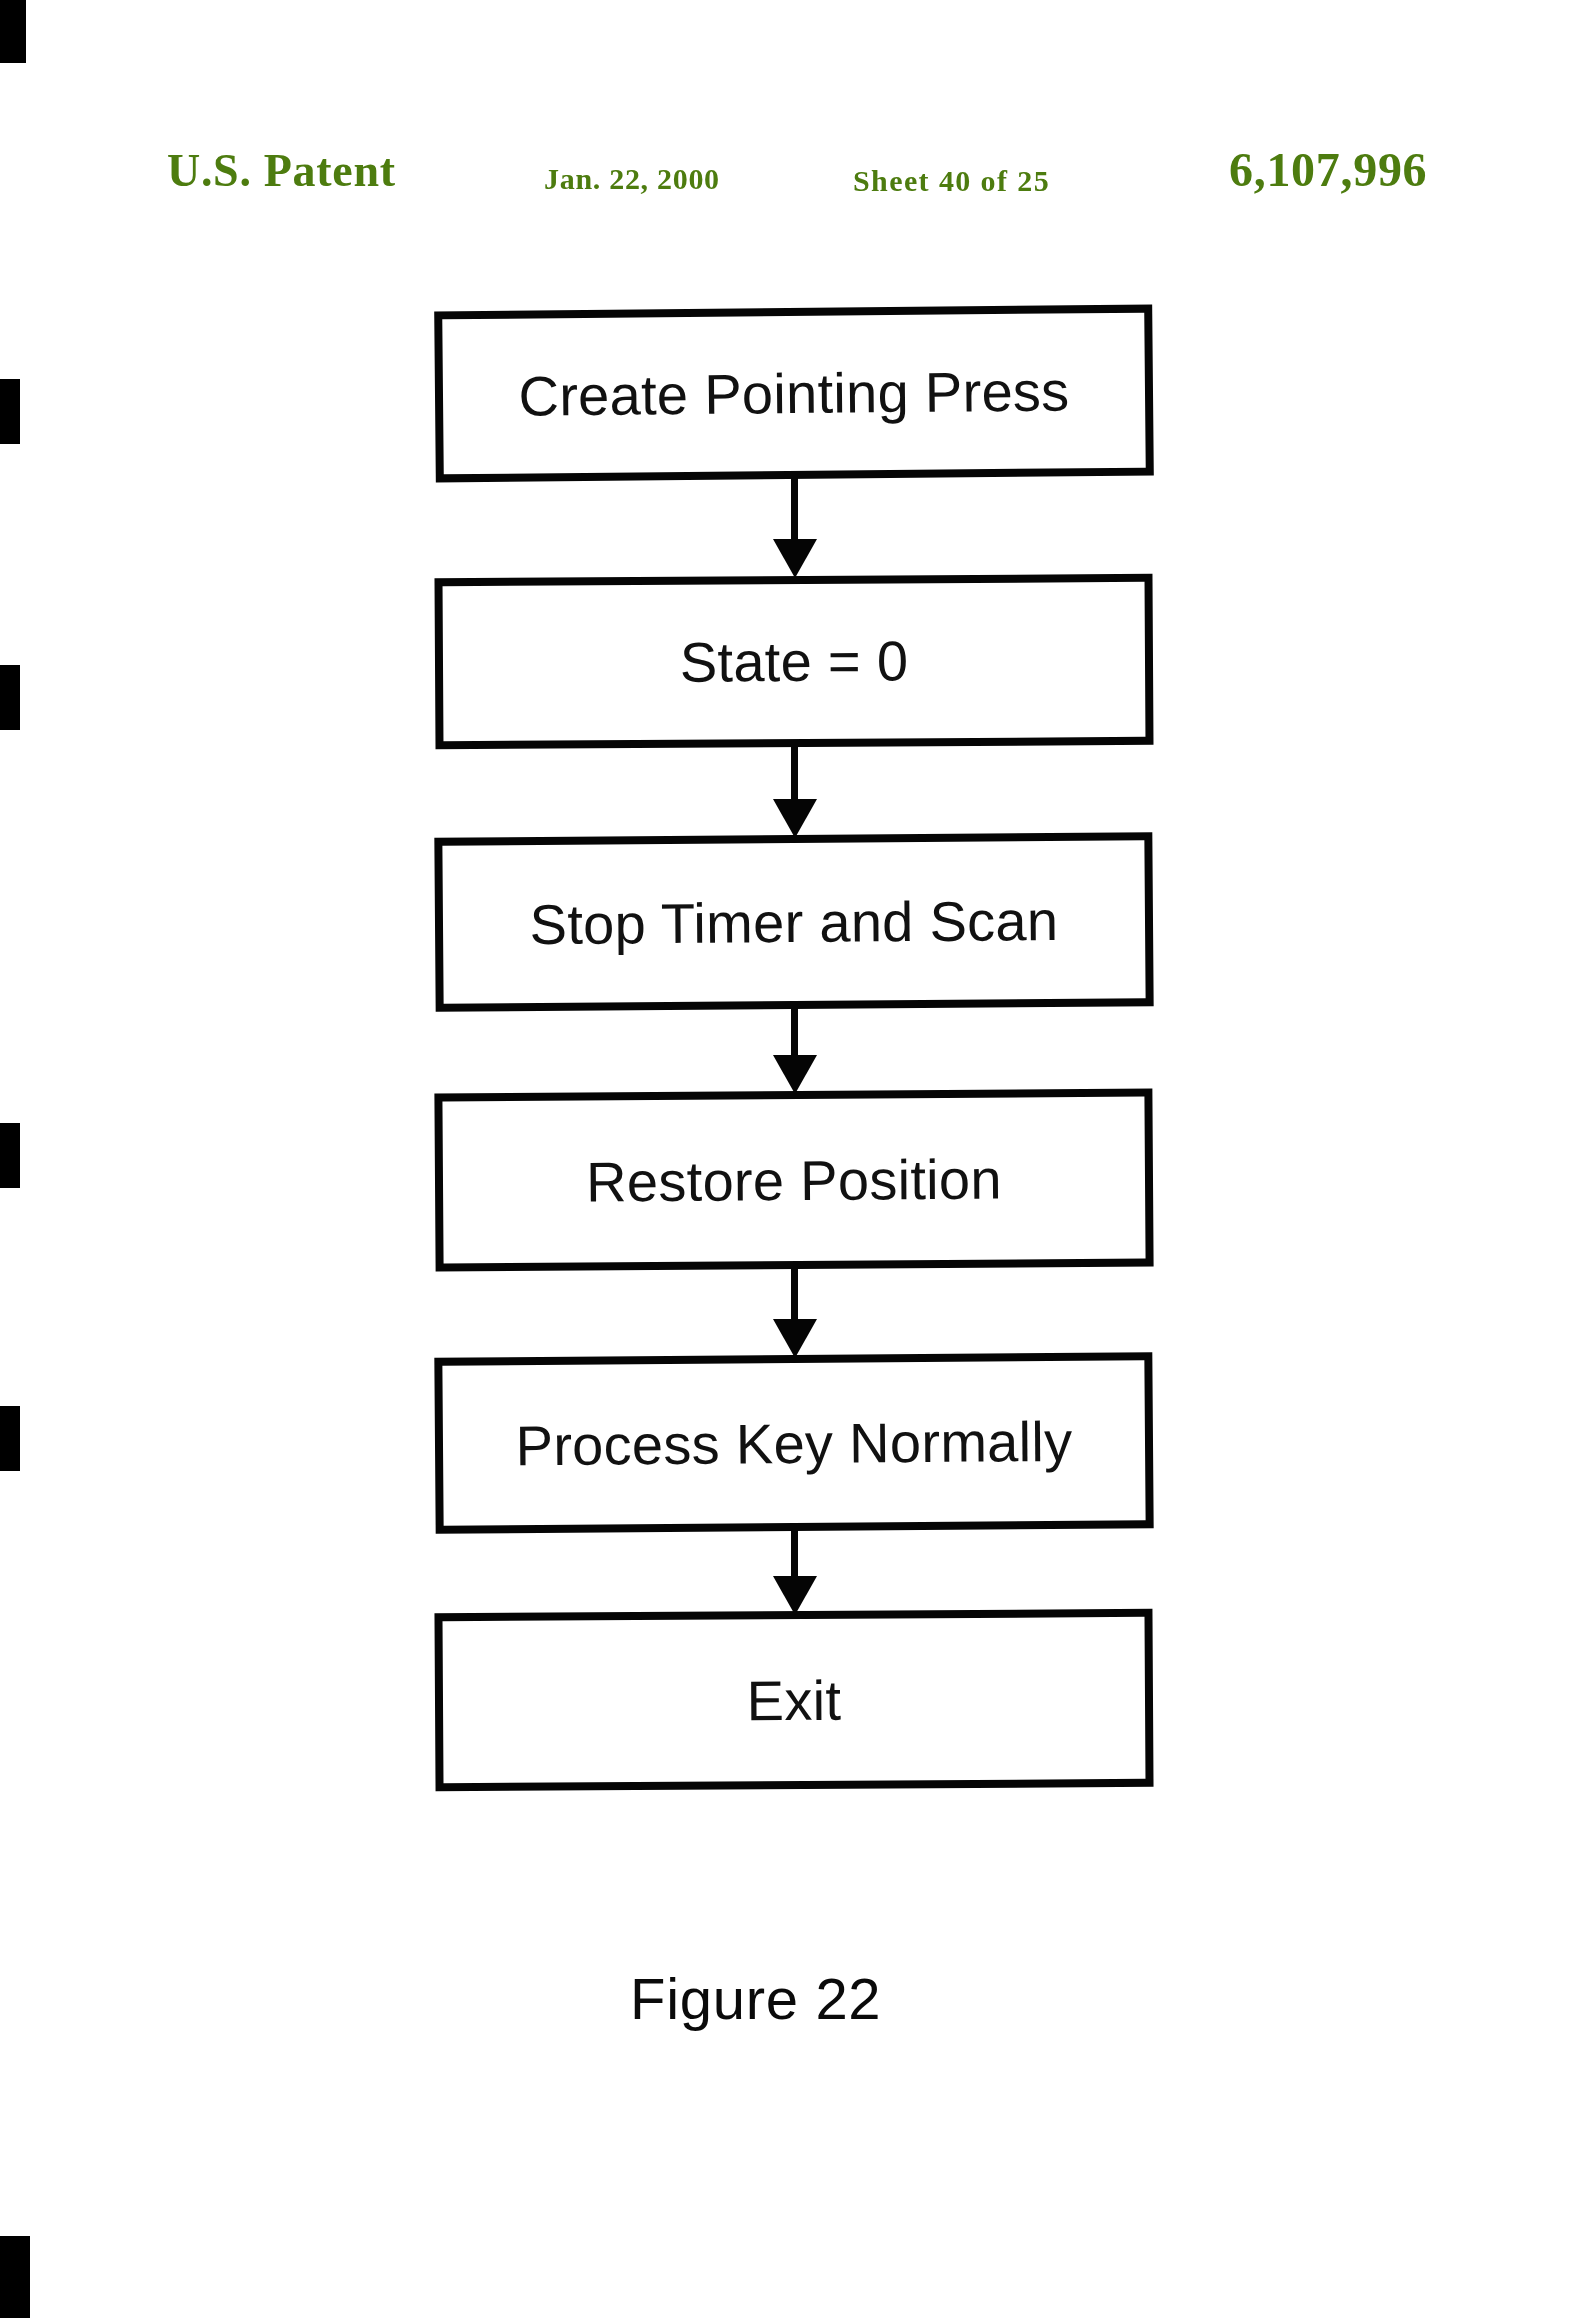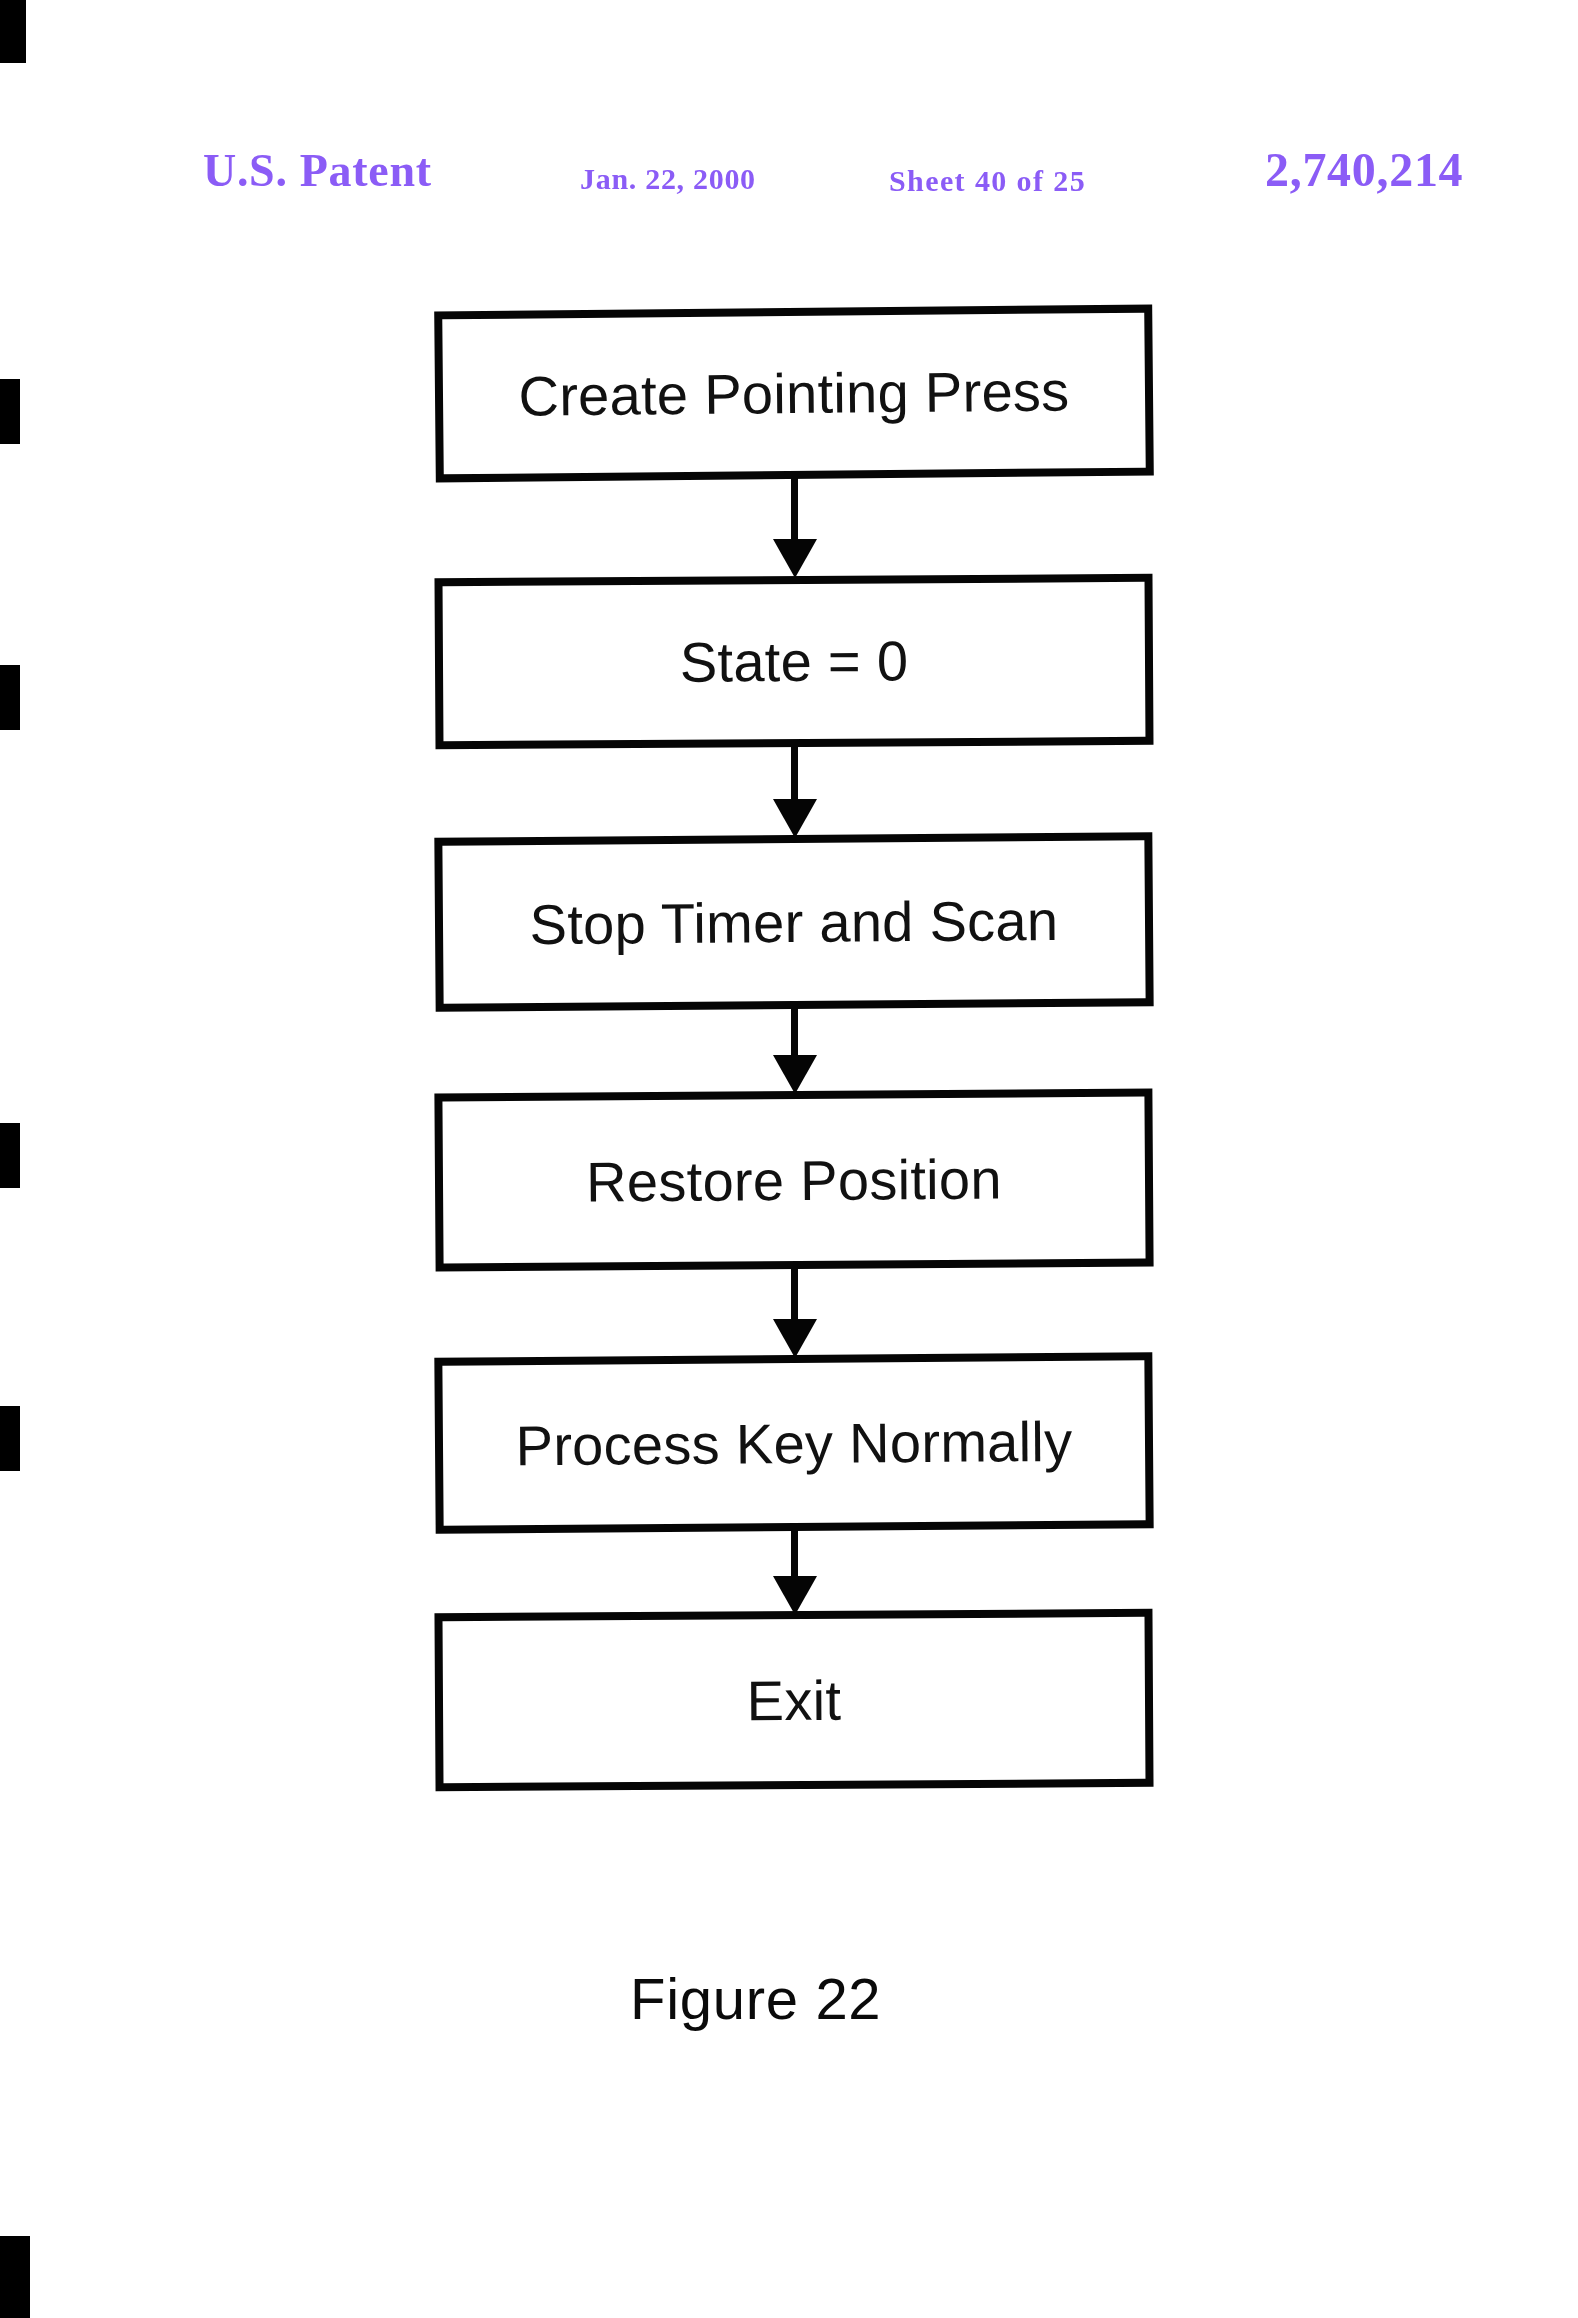--- a/index.html
+++ b/index.html
@@ -3,21 +3,21 @@
 <meta charset="utf-8">
 <style>
   html,body{margin:0;padding:0;}
   body{
     width:1578px;height:2319px;position:relative;overflow:hidden;
     background:#ffffff;color:#0a0a0a;
     font-family:"Liberation Sans",sans-serif;
   }
   
   .hdr{position:absolute;white-space:nowrap;
-       font-family:"Liberation Serif",serif;font-weight:bold;color:#8b5cf6;margin-left:36px;}
+       font-family:"Liberation Serif",serif;font-weight:bold;color:#4d7c0f;}
   .hdr-title {left:167px;top:144px;font-size:46px;letter-spacing:0.7px;}
   .hdr-date  {left:544px;top:162px;font-size:30px;letter-spacing:0.7px;}
   .hdr-sheet {left:853px;top:164px;font-size:30px;letter-spacing:1.4px;}
   .hdr-patno {left:1229px;top:142px;font-size:48px;letter-spacing:0.7px;}
   
   .fc-box{
     position:absolute;left:435px;width:718px;box-sizing:border-box;
     border:8.8px solid #050505;background:#ffffff;
     display:flex;align-items:center;justify-content:center;
     font-size:56px;letter-spacing:0.3px;color:#111;
@@ -57,21 +57,21 @@
   .m4{top:1123px;width:20.4px;height:65px;}
   .m5{top:1406px;width:20.4px;height:65px;}
   .m6{top:2236px;width:30px;height:83px;}
 </style>
 </head>
 <body>
 
 <div class="hdr hdr-title">U.S. Patent</div>
 <div class="hdr hdr-date">Jan. 22, 2000</div>
 <div class="hdr hdr-sheet">Sheet 40 of 25</div>
-<div class="hdr hdr-patno">2,740,214</div>
+<div class="hdr hdr-patno">6,107,996</div>
 
 <div class="fc-box b1">Create Pointing Press</div>
 <div class="fc-box b2">State = 0</div>
 <div class="fc-box b3">Stop Timer and Scan</div>
 <div class="fc-box b4">Restore Position</div>
 <div class="fc-box b5">Process Key Normally</div>
 <div class="fc-box b6">Exit</div>
 
 <div class="arrow a1">
     <div class="stem"></div>

